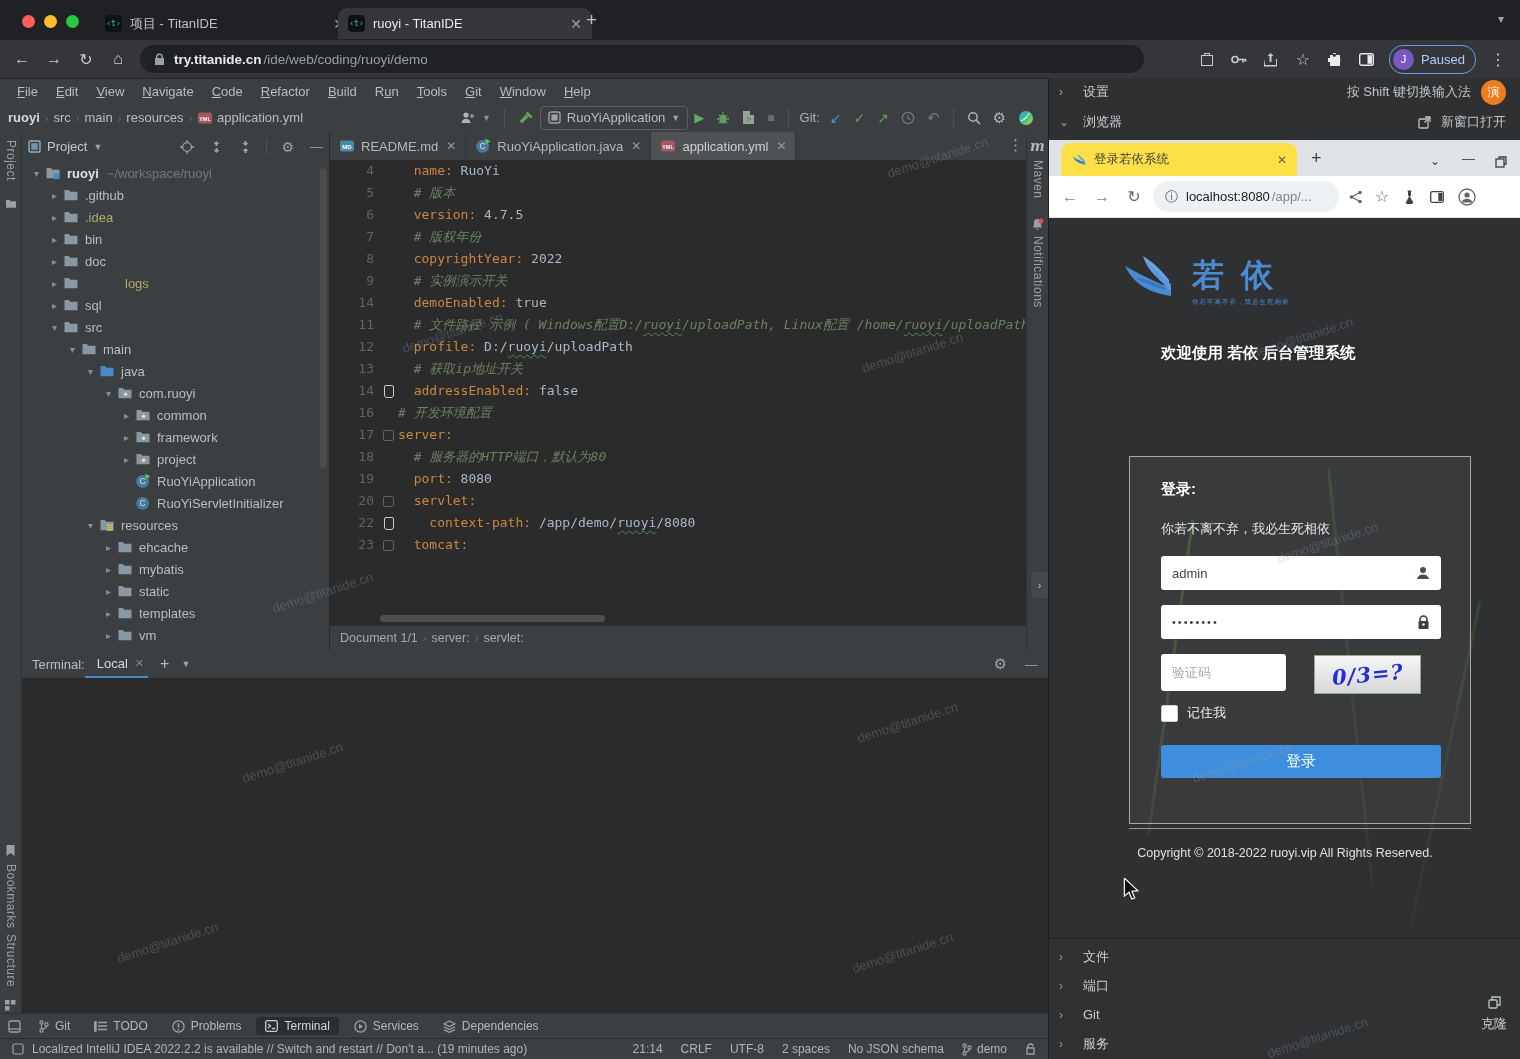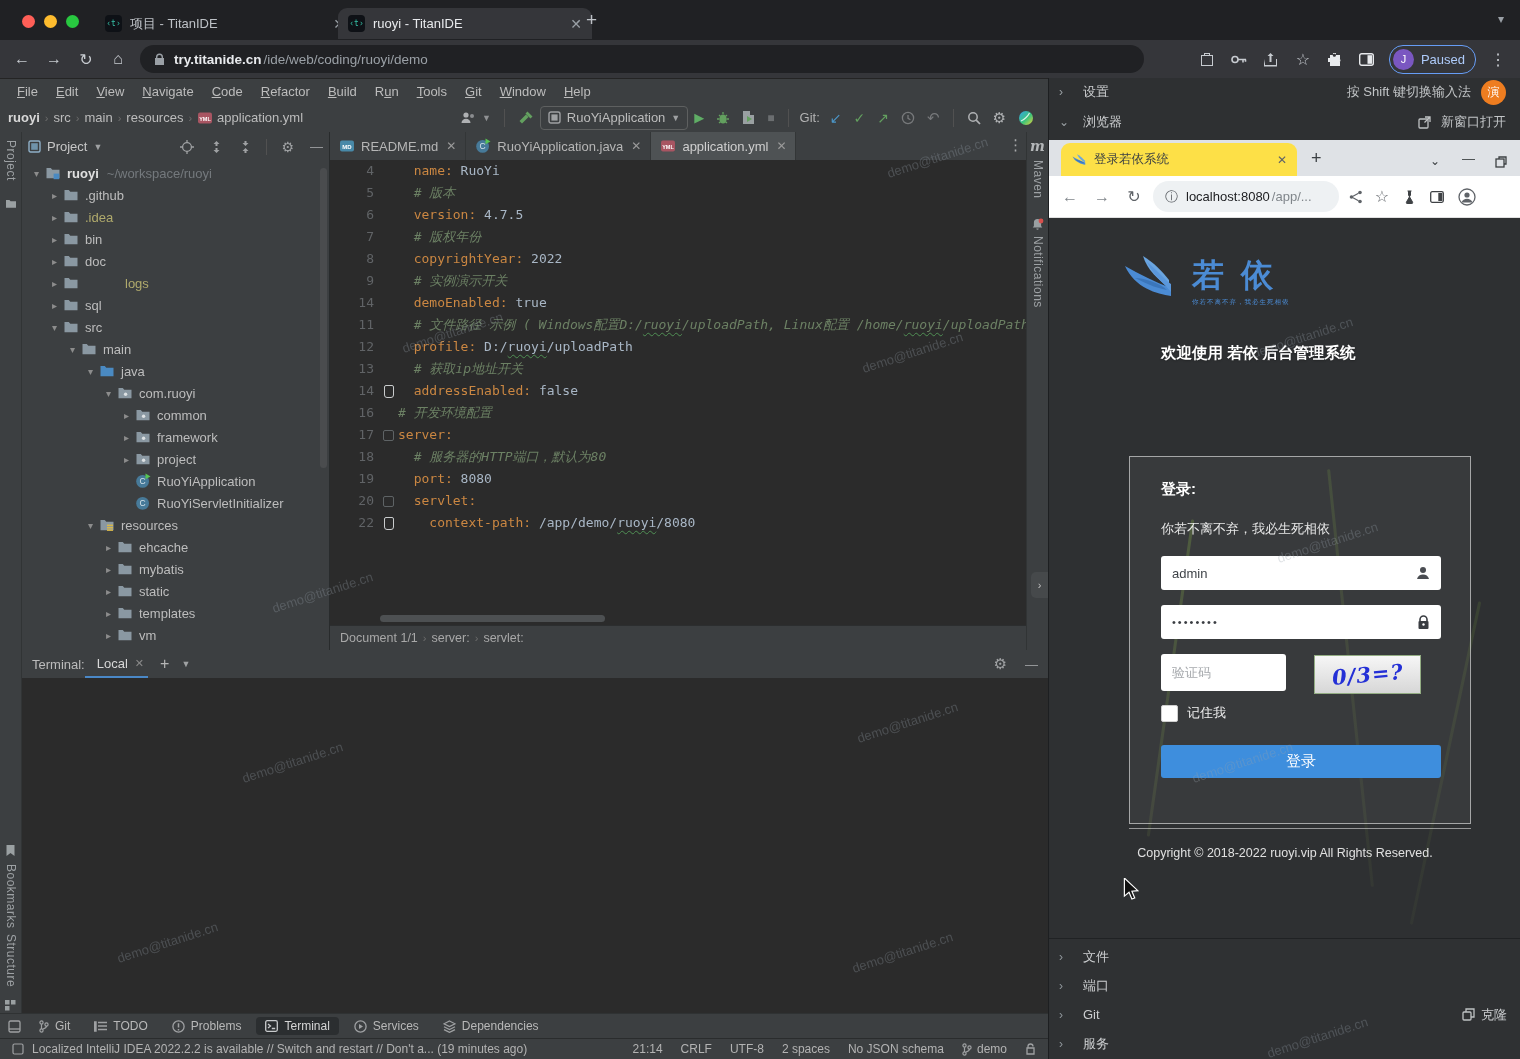--- a/index.html
+++ b/index.html
@@ -578,20 +578,21 @@
     <div class="cline"><span class="gnum">11</span><span class="gslot"></span><span><span class="yc">  # 文件路径 示例 ( Windows配置D:/</span><span class="yc wavy">ruoyi</span><span class="yc">/uploadPath, Linux配置 /home/</span><span class="yc wavy">ruoyi</span><span class="yc">/uploadPath</span></span></div>
     <div class="cline"><span class="gnum">12</span><span class="gslot"></span><span><span class="yk">  profile:</span><span class="yv"> D:/</span><span class="yv wavy">ruoyi</span><span class="yv">/uploadPath</span></span></div>
     <div class="cline"><span class="gnum">13</span><span class="gslot"></span><span><span class="yc">  # 获取ip地址开关</span></span></div>
     <div class="cline"><span class="gnum">14</span><span class="gslot"><span class="markbox"></span></span><span><span class="yk">  addressEnabled:</span><span class="yv"> false</span></span></div>
     <div class="cline"><span class="gnum">16</span><span class="gslot"></span><span><span class="yc"># 开发环境配置</span></span></div>
     <div class="cline"><span class="gnum">17</span><span class="gslot"><span class="foldbox"></span></span><span><span class="yk">server:</span></span></div>
     <div class="cline"><span class="gnum">18</span><span class="gslot"></span><span><span class="yc">  # 服务器的HTTP端口，默认为80</span></span></div>
     <div class="cline"><span class="gnum">19</span><span class="gslot"></span><span><span class="yk">  port:</span><span class="yv"> 8080</span></span></div>
     <div class="cline"><span class="gnum">20</span><span class="gslot"><span class="foldbox"></span></span><span><span class="yk">  servlet:</span></span></div>
     <div class="cline"><span class="gnum">22</span><span class="gslot"><span class="markbox"></span></span><span><span class="yk">    context-path:</span><span class="yv"> /app/demo/</span><span class="yv wavy">ruoyi</span><span class="yv">/8080</span></span></div>
+    <div class="cline"><span class="gnum">23</span><span class="gslot"><span class="foldbox"></span></span><span><span class="yk">  tomcat:</span></span></div>
   </div>
 <div id="inspect">
   <span style="color:#5aa560;font-size:12px;">✓</span>
   <span>12</span>
   <span style="color:#9da2a6;font-size:9px;">▲</span>
   <span style="color:#9da2a6;font-size:9px;">▼</span>
 </div>
 <div class="abs" style="left:380px;top:615px;width:225px;height:7px;background:#4d5052;border-radius:4px;"></div>
 
 <div id="docbar" class="abs">
@@ -857,21 +858,21 @@
         <span>文件</span>
       </div>
       <div class="srow">
         <span class="pc">›</span>
         <span>端口</span>
       </div>
       <div class="srow">
         <span class="pc">›</span>
         <span>Git</span>
         <span style="flex:1"></span>
-        <span class="flex" style="gap:6px;">
+        <span class="flex" style="gap:6px;flex-direction:column;">
           <span class="ic">
             <svg width="13" height="13" viewBox="0 0 13 13">
               <rect x="1" y="4" width="8" height="8" rx="1" fill="none" stroke="#bfc2c4" stroke-width="1.3"></rect>
               <path d="M4 4V1h8v8h-3" fill="none" stroke="#bfc2c4" stroke-width="1.3"></path>
             </svg>
           </span>
           <span>克隆</span>
         </span>
       </div>
       <div class="srow">

